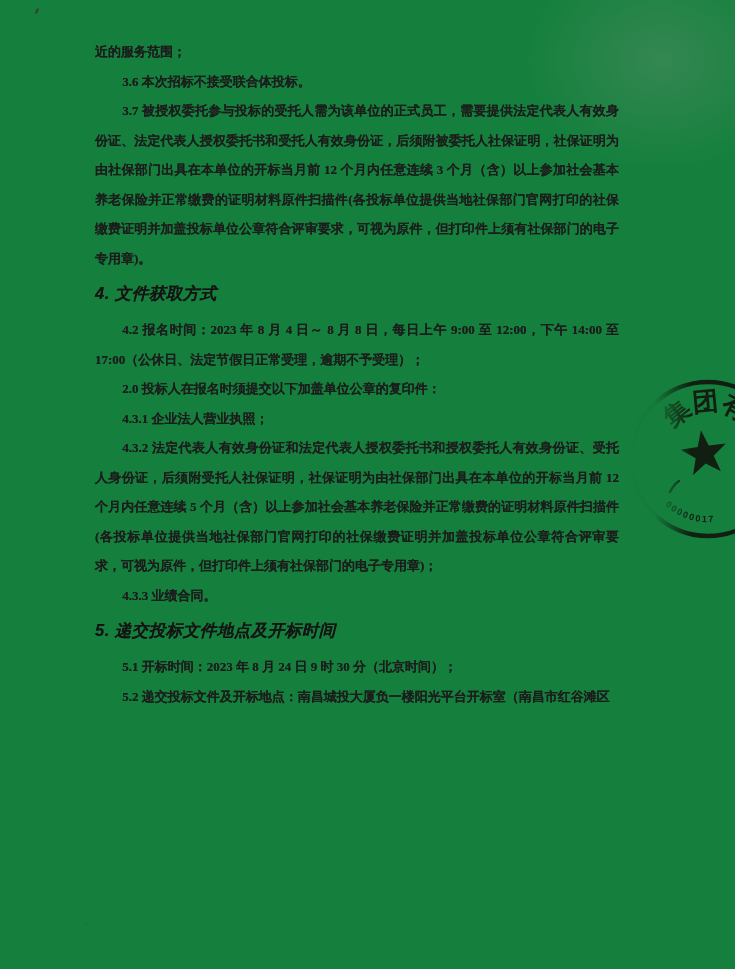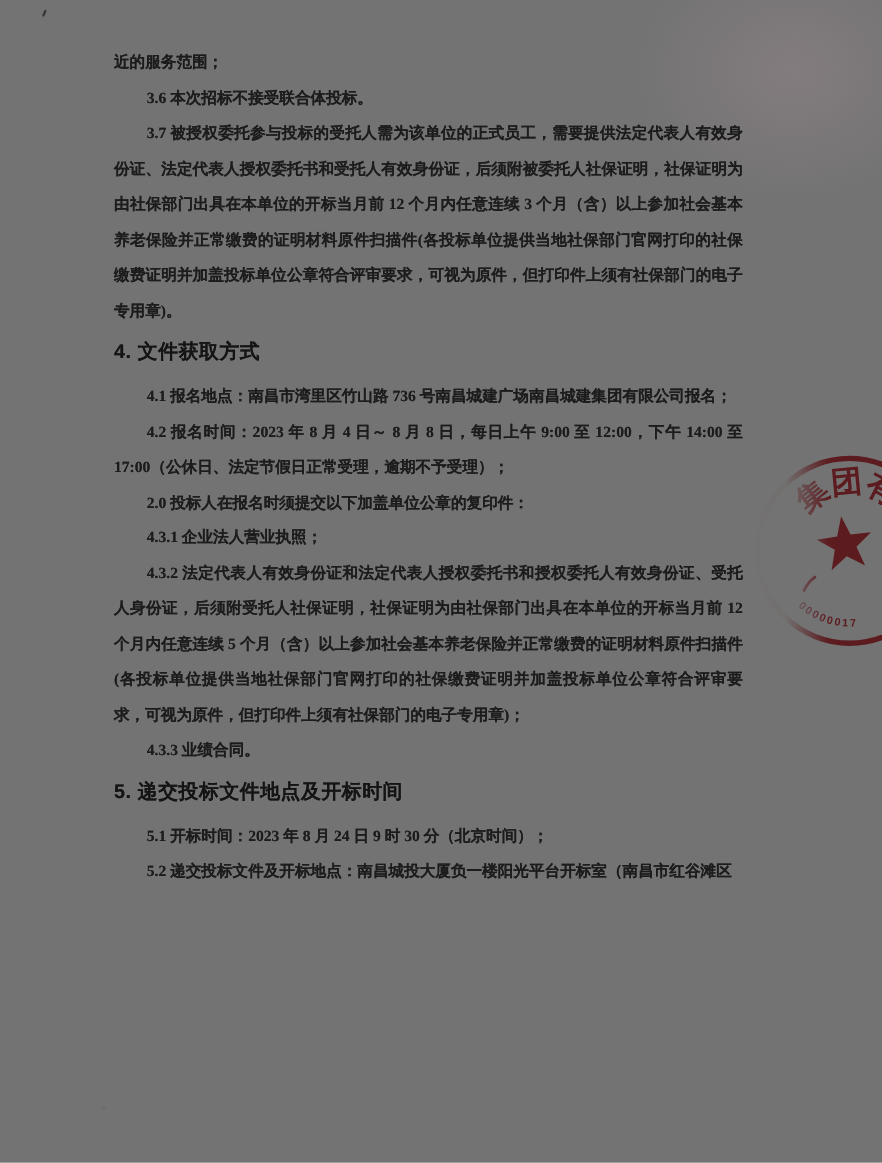--- a/index.html
+++ b/index.html
@@ -1,20 +1,20 @@
 <!DOCTYPE html>
 <html><head>
 <meta charset="utf-8">
 <style>
   html, body { margin:0; padding:0; background:#e8e8e8; }
   .page {
     position:relative;
     width:735px; height:969px;
     margin:0 auto;
-    background:#737373;
+    background:#15803d;
     overflow:hidden;
     font-family:"Liberation Serif","DejaVu Serif",serif;
   }
   .content {
     position:absolute;
     left:95px; top:37px; width:524px;
     color:#1c1c1c;
     font-size:13px;
     font-weight:bold;
     line-height:29.5px;
@@ -26,20 +26,21 @@
   .sec-heading {
     font-family:"Liberation Sans","DejaVu Sans",sans-serif;
     font-size:16.5px;
     line-height:24px;
     font-weight:bold;
     color:#141414;
     margin:8px 0 10px 0;
     text-align:left;
     text-indent:0;
     letter-spacing:0.5px;
+    font-style:italic;
   }
   .scan-speck-topleft {
     position:absolute; left:36px; top:8px;
     width:2px; height:6px;
     background:#3a3a3a;
     border-radius:1px;
     transform:rotate(24deg);
   }
   .scan-noise-topright {
     position:absolute; right:0; top:0;
@@ -67,21 +68,20 @@
 
   <div class="scan-speck-topleft"></div>
   <div class="scan-noise-topright"></div>
   <div class="scan-dot-bottom"></div>
 
   <div class="content">
     <p class="cont">近的服务范围；</p>
     <p class="para">3.6 本次招标不接受联合体投标。</p>
     <p class="para">3.7 被授权委托参与投标的受托人需为该单位的正式员工，需要提供法定代表人有效身份证、法定代表人授权委托书和受托人有效身份证，后须附被委托人社保证明，社保证明为由社保部门出具在本单位的开标当月前 12 个月内任意连续 3 个月（含）以上参加社会基本养老保险并正常缴费的证明材料原件扫描件(各投标单位提供当地社保部门官网打印的社保缴费证明并加盖投标单位公章符合评审要求，可视为原件，但打印件上须有社保部门的电子专用章)。</p>
     <h2 class="sec-heading">4.  文件获取方式</h2>
-    <p class="para">4.1 报名地点：南昌市湾里区竹山路 736 号南昌城建广场南昌城建集团有限公司报名；</p>
     <p class="para">4.2 报名时间：2023 年 8 月 4 日～ 8 月 8 日，每日上午 9:00 至 12:00，下午 14:00 至 17:00（公休日、法定节假日正常受理，逾期不予受理）；</p>
     <p class="para">2.0 投标人在报名时须提交以下加盖单位公章的复印件：</p>
     <p class="para">4.3.1 企业法人营业执照；</p>
     <p class="para">4.3.2 法定代表人有效身份证和法定代表人授权委托书和授权委托人有效身份证、受托人身份证，后须附受托人社保证明，社保证明为由社保部门出具在本单位的开标当月前 12 个月内任意连续 5 个月（含）以上参加社会基本养老保险并正常缴费的证明材料原件扫描件(各投标单位提供当地社保部门官网打印的社保缴费证明并加盖投标单位公章符合评审要求，可视为原件，但打印件上须有社保部门的电子专用章)；</p>
     <p class="para">4.3.3 业绩合同。</p>
     <h2 class="sec-heading">5.  递交投标文件地点及开标时间</h2>
     <p class="para">5.1 开标时间：2023 年 8 月 24 日 9 时 30 分（北京时间）；</p>
     <p class="para">5.2 递交投标文件及开标地点：南昌城投大厦负一楼阳光平台开标室（南昌市红谷滩区</p>
   </div>
 

